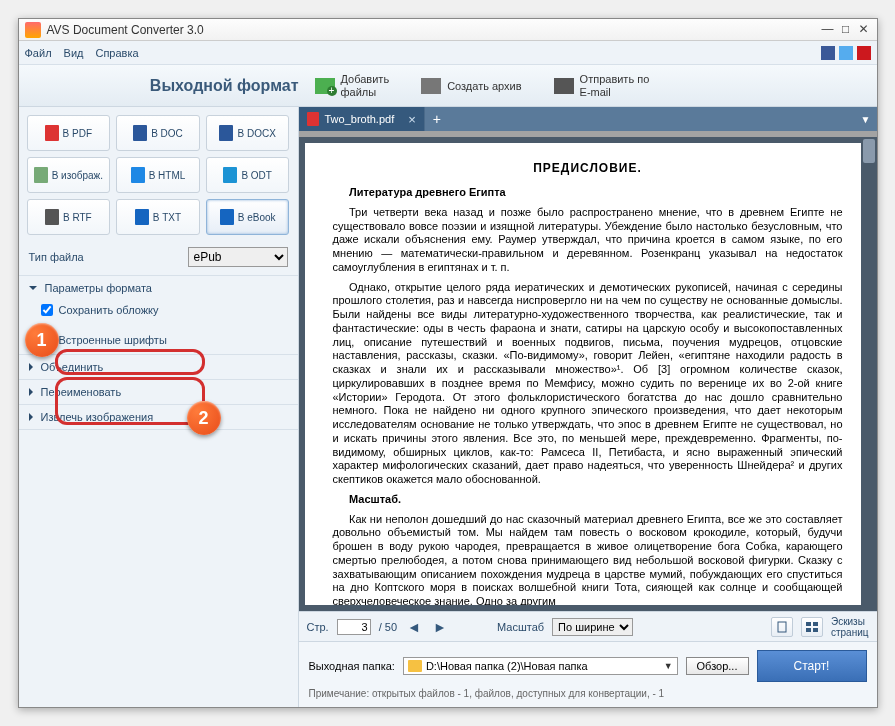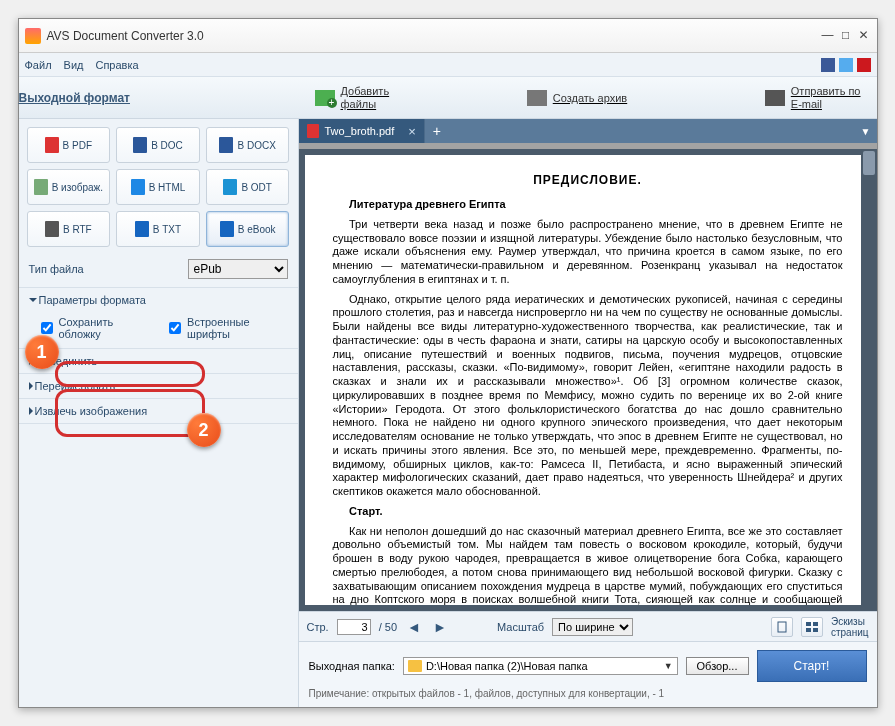--- a/index.html
+++ b/index.html
@@ -1,55 +1,55 @@
 <!DOCTYPE html>
 <html><head>
 <meta charset="utf-8">
 <style>
 * { box-sizing: border-box; margin: 0; padding: 0; font-family: Tahoma, Arial, sans-serif; }
 body { background: #f0f0f0; width: 895px; height: 726px; overflow: hidden; }
 .window { width: 860px; height: 690px; margin: 18px auto; background: #fff; border: 1px solid #888; box-shadow: 0 2px 8px rgba(0,0,0,0.3); display: flex; flex-direction: column; }
-.titlebar { height: 34px; background: linear-gradient(#fdfdfd,#f2f2f2); border-bottom: 1px solid #ccc; display: flex; align-items: center; padding: 0 6px; font-size: 12px; }
+.titlebar { height: 22px; background: linear-gradient(#fdfdfd,#f2f2f2); border-bottom: 1px solid #ccc; display: flex; align-items: center; padding: 0 6px; font-size: 12px; }
 .titlebar .appicon { width: 16px; height: 16px; margin-right: 6px; background: linear-gradient(#ff6b6b,#ffa500); border-radius: 2px; }
 .titlebar .title { flex: 1; color: #333; }
 .titlebar .winbtns { display: flex; gap: 4px; }
 .titlebar .winbtn { width: 14px; height: 14px; font-size: 12px; text-align: center; line-height: 12px; color: #444; cursor: pointer; }
 .menubar { height: 24px; background: #eef3f8; border-bottom: 1px solid #d7e0e9; display: flex; align-items: center; padding: 0 6px; font-size: 11px; color: #2a4a6a; }
 .menubar .mitem { margin-right: 12px; cursor: pointer; }
 .menubar .spacer { flex: 1; }
 .menubar .sicon { width: 14px; height: 14px; margin-left: 4px; }
 .sicon.fb { background: #3b5998; }
 .sicon.tw { background: #55acee; }
 .sicon.yt { background: #cc181e; }
 .toolbar { height: 42px; background: linear-gradient(#f5f9fc,#e4ecf3); border-bottom: 1px solid #cdd7e1; display: flex; align-items: center; }
-.toolbar .left { width: 280px; text-align: left; font-size: 12px; font-weight: bold; color: #3a5a7a; text-decoration: underline; }
+.toolbar .left { width: 280px; text-align: right; font-size: 16px; font-weight: bold; color: #3a5a7a; }
 .toolbar .tbtn { display: flex; align-items: center; gap: 6px; padding: 4px 10px; margin: 0 6px; cursor: pointer; font-size: 11px; color: #333; }
 .toolbar .tbtn .ticon { width: 20px; height: 16px; background: #888; }
 .toolbar .tbtn.add .ticon { background: #4caf50; position: relative; }
 .toolbar .tbtn.add .ticon::after { content:"+"; position:absolute; right:-2px; bottom:-2px; color:#fff; font-size:10px; background:#2e7d32; width:10px; height:10px; border-radius:50%; text-align:center; line-height:10px;}
 .toolbar .tbtn.arc .ticon { background: #777; }
 .toolbar .tbtn.mail .ticon { background: #555; }
 .body { flex: 1; display: flex; overflow: hidden; }
 .sidebar { width: 280px; background: #eef3f8; border-right: 1px solid #cdd7e1; display: flex; flex-direction: column; position: relative; }
 .formats { padding: 8px; display: grid; grid-template-columns: repeat(3,1fr); gap: 6px; }
 .fbtn { height: 36px; background: linear-gradient(#fff,#f2f6fa); border: 1px solid #c8d2dc; border-radius: 3px; display: flex; align-items: center; justify-content: center; gap: 4px; font-size: 10px; color: #2a4a6a; cursor: pointer; }
 .fbtn.active { background: linear-gradient(#fff,#e6eef7); border-color: #8fb4d9; box-shadow: inset 0 0 3px #8fb4d9; }
 .fbtn .ficon { width: 14px; height: 16px; background: #d33; border-radius: 1px; }
 .fbtn.doc .ficon { background:#2b579a; } .fbtn.docx .ficon { background:#2b579a; }
 .fbtn.img .ficon { background:#7a7; } .fbtn.html .ficon { background:#1e88e5; } .fbtn.odt .ficon { background:#1c93d4;}
 .fbtn.rtf .ficon { background:#555;} .fbtn.txt .ficon { background:#1565c0;} .fbtn.ebook .ficon { background:#1565c0;}
 .typerow { display: flex; align-items: center; padding: 4px 10px 8px; font-size: 11px; color: #2a4a6a; border-bottom: 1px solid #d7e0e9; }
 .typerow .lbl { flex: 1; }
 .typerow select { width: 100px; font-size: 12px; padding: 1px; border: 1px solid #999; }
 .accordion { font-size: 11px; }
 .accitem { border-bottom: 1px solid #d7e0e9; }
-.acch { padding: 6px 10px; display: flex; align-items: center; gap: 2px; color: #2a4a6a; cursor: pointer; }
+.acch { padding: 6px 10px; display: flex; align-items: center; gap: 8px; color: #2a4a6a; cursor: pointer; }
 .acch .arr { width: 0; height: 0; border-left: 4px solid #2a4a6a; border-top: 4px solid transparent; border-bottom: 4px solid transparent; }
 .acch.open .arr { border-top: 4px solid #2a4a6a; border-left: 4px solid transparent; border-right: 4px solid transparent; border-bottom:none;}
-.accbody { padding: 4px 10px 8px 22px; display: flex; flex-direction: row; gap: 18px; }
+.accbody { padding: 4px 10px 8px 22px; display: flex; flex-direction: column; gap: 18px; }
 .chk { display: flex; align-items: center; gap: 6px; font-size: 11px; color: #2a4a6a; }
 .chk input { width: 12px; height: 12px; }
 .annot { position: absolute; border: 3px solid #d32f2f; border-radius: 12px; pointer-events: none; }
 .badge { position: absolute; width: 34px; height: 34px; border-radius: 50%; background: radial-gradient(circle at 30% 30%,#ff7b3a,#e84c1a); color: #fff; font-weight: bold; font-size: 18px; display: flex; align-items: center; justify-content: center; box-shadow: 0 2px 4px rgba(0,0,0,.4), inset 0 1px 2px rgba(255,255,255,.5); pointer-events:none;}
 .main { flex: 1; display: flex; flex-direction: column; background: #a3a3a3; }
 .tabs { height: 24px; background: #5a7a9a; display: flex; align-items: stretch; }
 .tab { display: flex; align-items: center; gap: 6px; padding: 0 8px; background: #35597d; color: #fff; font-size: 11px; border-right: 1px solid #4a6a8a; }
 .tab .ticon { width: 12px; height: 14px; background: #d33; border-radius: 1px; }
 .tab .close { color: #cfe0f0; font-size: 13px; cursor: pointer; margin-left: 8px; }
 .addtab { width: 24px; display: flex; align-items: center; justify-content: center; color: #fff; font-size: 14px; cursor: pointer; }
@@ -97,21 +97,21 @@
     <span class="mitem">Вид</span>
     <span class="mitem">Справка</span>
     <div class="spacer"></div>
     <div class="sicon fb"></div>
     <div class="sicon tw"></div>
     <div class="sicon yt"></div>
   </div>
 
   <div class="toolbar">
     <div class="left">Выходной формат</div>
-    <div style="flex:1; display:flex; justify-content:space-between;text-decoration:underline;">
+    <div style="flex:1; display:flex; justify-content:flex-start;">
       <div class="tbtn add">
         <div class="ticon"></div>
         <span style="white-space:pre-line; line-height:1.1;">Добавить
 файлы</span>
       </div>
       <div class="tbtn arc">
         <div class="ticon"></div>
         <span>Создать архив</span>
       </div>
       <div class="tbtn mail">
@@ -220,21 +220,21 @@
         <div class="sp"></div>
         <div class="drop">▼</div>
       </div>
 
       <div class="preview">
         <div class="page">
           <h3>ПРЕДИСЛОВИЕ.</h3>
           <p class="sub">Литература древнего Египта</p>
           <p>Три четверти века назад и позже было распространено мнение, что в древнем Египте не существовало вовсе поэзии и изящной литературы. Убеждение было настолько безусловным, что даже искали объяснения ему. Раумер утверждал, что причина кроется в самом языке, по его мнению — математически-правильном и деревянном. Розенкранц указывал на недостаток самоуглубления в египтянах и т. п.</p>
           <p>Однако, открытие целого ряда иератических и демотических рукописей, начиная с середины прошлого столетия, раз и навсегда ниспровергло ни на чем по существу не основанные домыслы. Были найдены все виды литературно-художественного творчества, как реалистические, так и фантастические: оды в честь фараона и знати, сатиры на царскую особу и высокопоставленных лиц, описание путешествий и военных подвигов, письма, поучения мудрецов, отцовские наставления, рассказы, сказки. «По-видимому», говорит Лейен, «египтяне находили радость в сказках и знали их и рассказывали множество»¹. Об [3] огромном количестве сказок, циркулировавших в позднее время по Мемфису, можно судить по вереницe их во 2-ой книге «Истории» Геродота. От этого фольклористического богатства до нас дошло сравнительно немного. Пока не найдено ни одного крупного эпического произведения, что дает некоторым исследователям основание не только утверждать, что эпос в древнем Египте не существовал, но и искать причины этого явления. Все это, по меньшей мере, преждевременно. Фрагменты, по-видимому, обширных циклов, как-то: Рамсеса II, Петибаста, и ясно выраженный эпический характер мифологических сказаний, дает право надеяться, что уверенность Шнейдера² и других скептиков окажется мало обоснованной.</p>
-          <p class="sub">Старт.</p>
+          <p class="sub">Масштаб.</p>
           <p>Как ни неполон дошедший до нас сказочный материал древнего Египта, все же это составляет довольно объемистый том. Мы найдем там повесть о восковом крокодиле, который, будучи брошен в воду рукою чародея, превращается в живое олицетворение бога Собка, карающего смертью прелюбодея, а потом снова принимающего вид небольшой восковой фигурки. Сказку с захватывающим описанием похождения мудреца в царстве мумий, побуждающих его спуститься на дно Коптского моря в поисках волшебной книги Тота, сияющей как солнце и сообщающей сверхчеловеческое знание. Одно за другим</p>
         </div>
         <div class="scroll">
             <div class="thumb"></div>
           </div>
       </div>
 
       <div class="pagerbar">
         <span>Стр.</span>
         <input value="3" style="">

